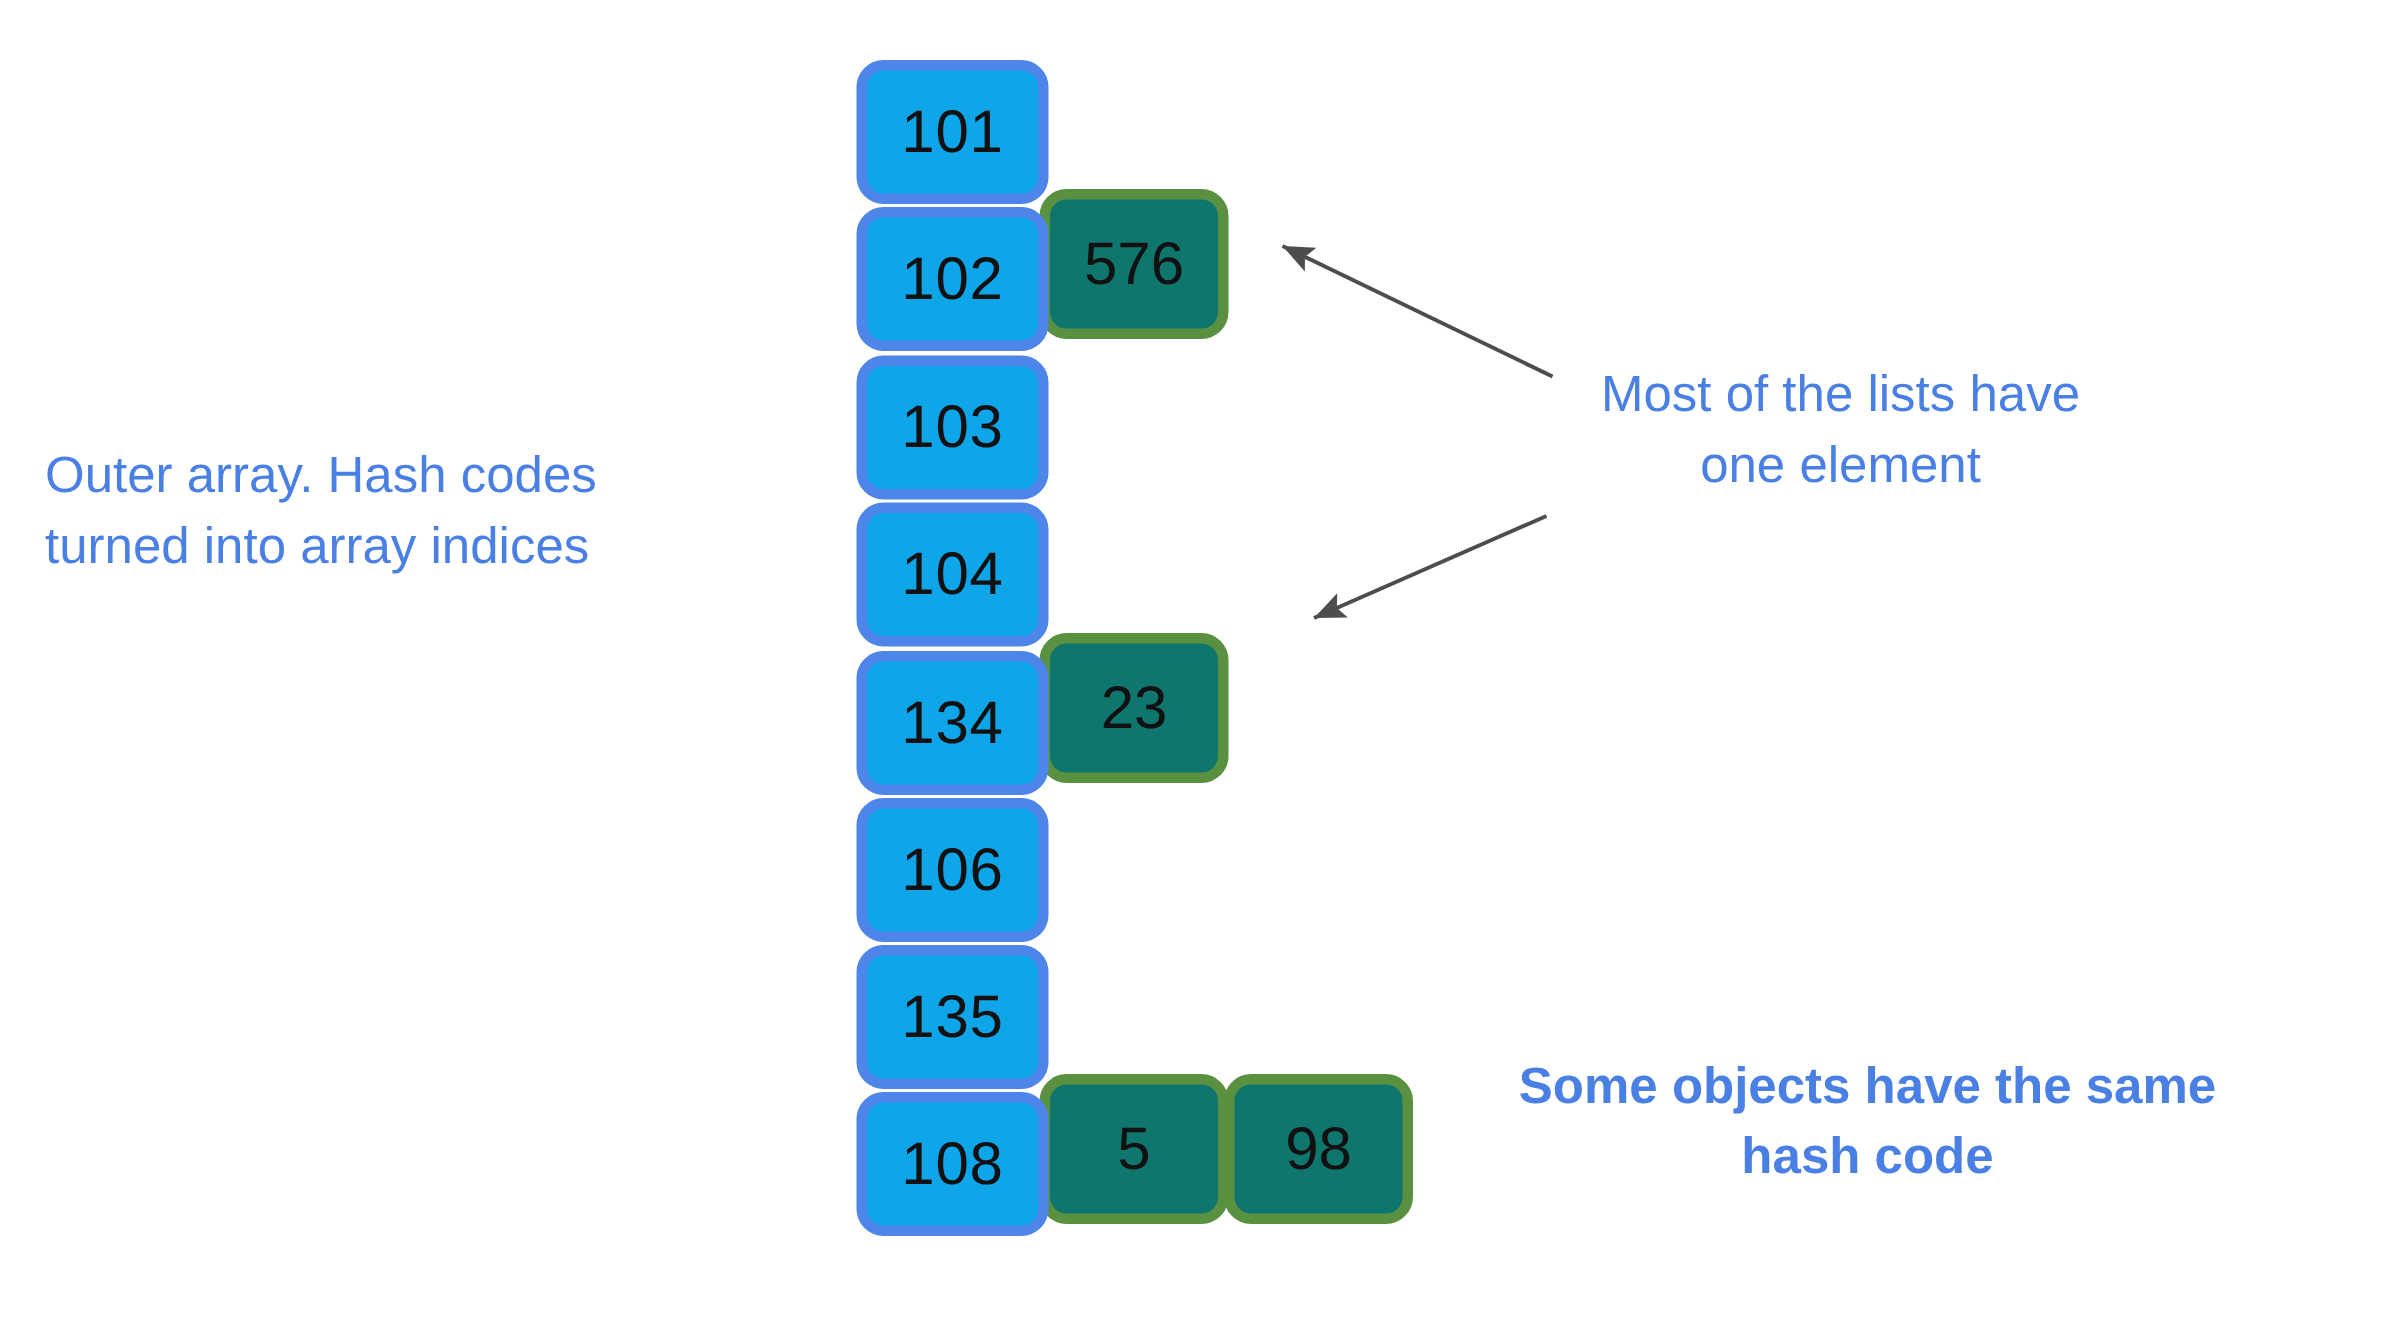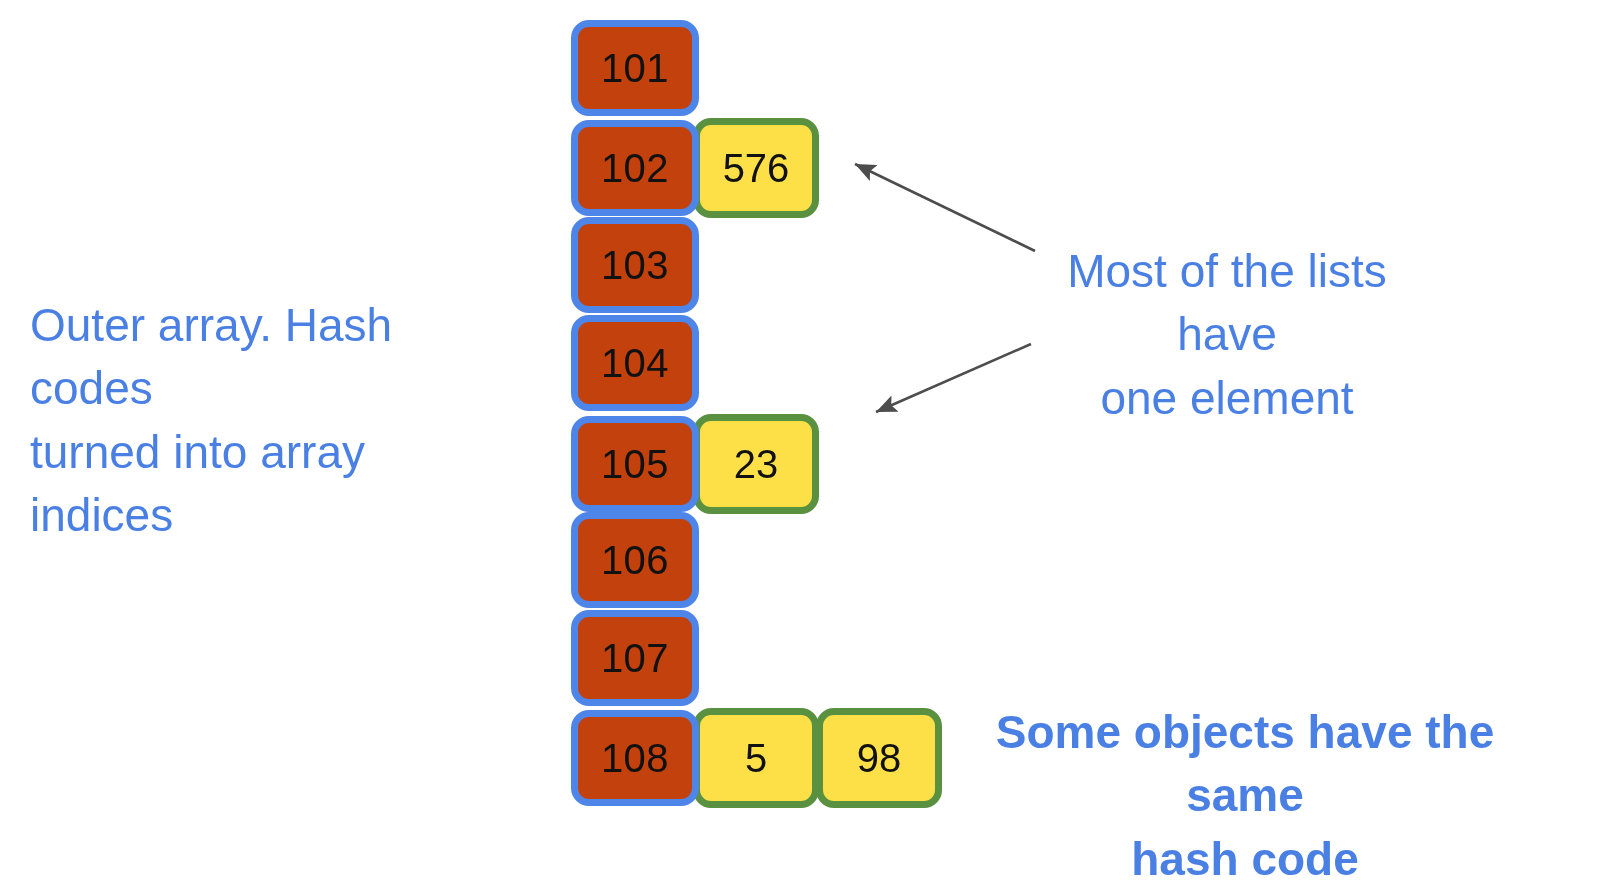--- a/index.html
+++ b/index.html
@@ -28,59 +28,60 @@
     display: flex;
     align-items: center;
   }
 
   .index-box {
     box-sizing: border-box;
     width: 128px;
     height: 96px;
     border: 7px solid #4E85E8;
     border-radius: 18px;
-    background: #c2410c;
+    background: #0ea5e9;
     display: flex;
     align-items: center;
     justify-content: center;
     font-size: 40px;
     color: #111111;
     letter-spacing: 0.5px;
     position: relative;
     z-index: 2;
+    margin-top: 20px;
   }
 
   .chain {
     display: flex;
     align-items: center;
     margin-left: -6px;
     position: relative;
     z-index: 1;
   }
 
   .value-box {
     box-sizing: border-box;
     width: 126px;
     height: 100px;
     border: 7px solid #5A9141;
     border-radius: 18px;
-    background: #fde047;
+    background: #0f766e;
     display: flex;
     align-items: center;
     justify-content: center;
     font-size: 40px;
     color: #111111;
     margin-right: -3px;
   }
 
   
   .annotation {
     position: absolute;
     color: #4A80E4;
-    font-size: 46px;
+    font-size: 34px;
     line-height: 1.38;
     white-space: pre-line;
   }
   .annotation.center { text-align: center; }
   .annotation.left-note { text-align: left; }
 
   
   #arrows {
     position: absolute;
     left: 0; top: 0;
@@ -120,33 +121,33 @@
     <div class="index-box">103</div>
     <div class="chain"></div>
   </div>
 
   <div class="bucket-row" style="left:571px; top:315px;">
     <div class="index-box">104</div>
     <div class="chain"></div>
   </div>
 
   <div class="bucket-row" style="left:571px; top:414px;">
-    <div class="index-box">105</div>
+    <div class="index-box">134</div>
     <div class="chain">
       <div class="value-box">23</div>
     </div>
   </div>
 
   <div class="bucket-row" style="left:571px; top:512px;">
     <div class="index-box">106</div>
     <div class="chain"></div>
   </div>
 
   <div class="bucket-row" style="left:571px; top:610px;">
-    <div class="index-box">107</div>
+    <div class="index-box">135</div>
     <div class="chain"></div>
   </div>
 
   <div class="bucket-row" style="left:571px; top:708px;justify-content:space-between;">
     <div class="index-box">108</div>
     <div class="chain">
       <div class="value-box">5</div>
       <div class="value-box">98</div>
     </div>
   </div>

